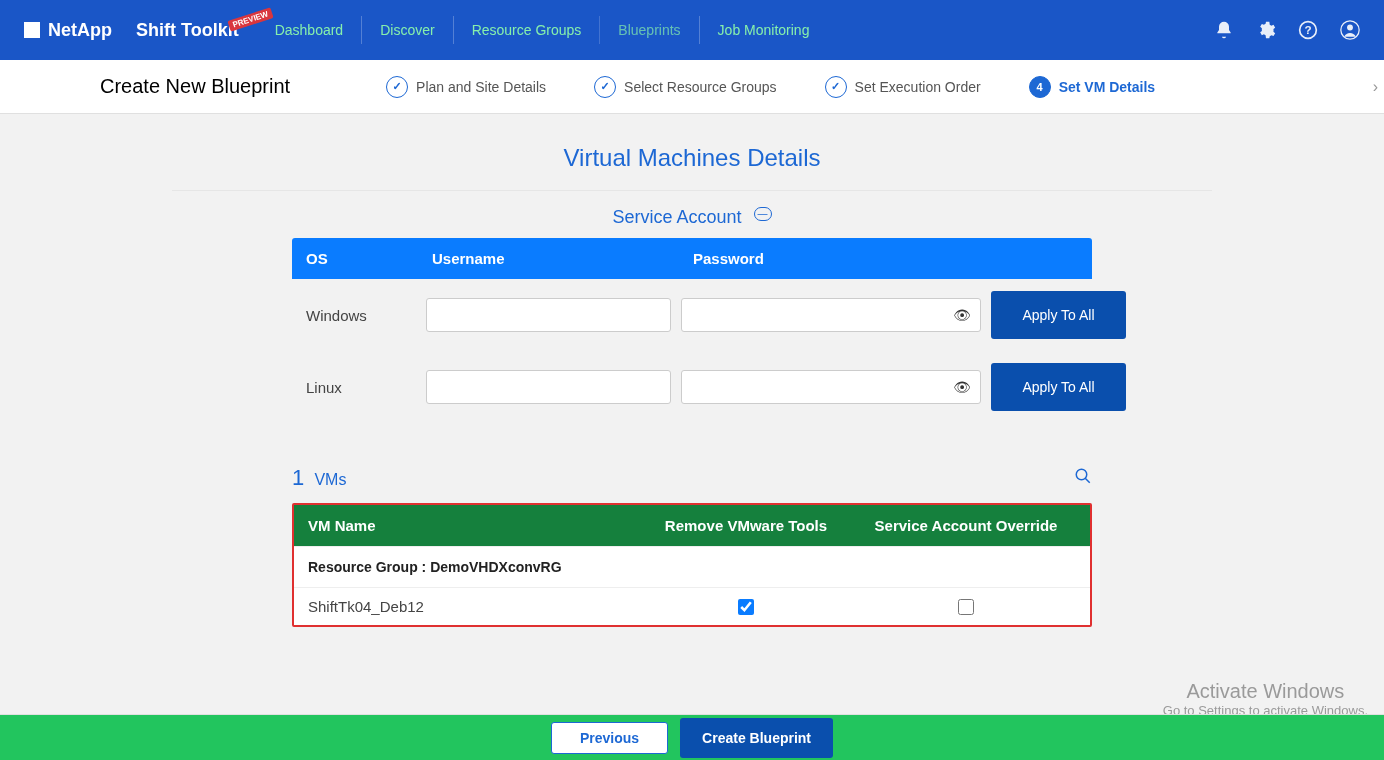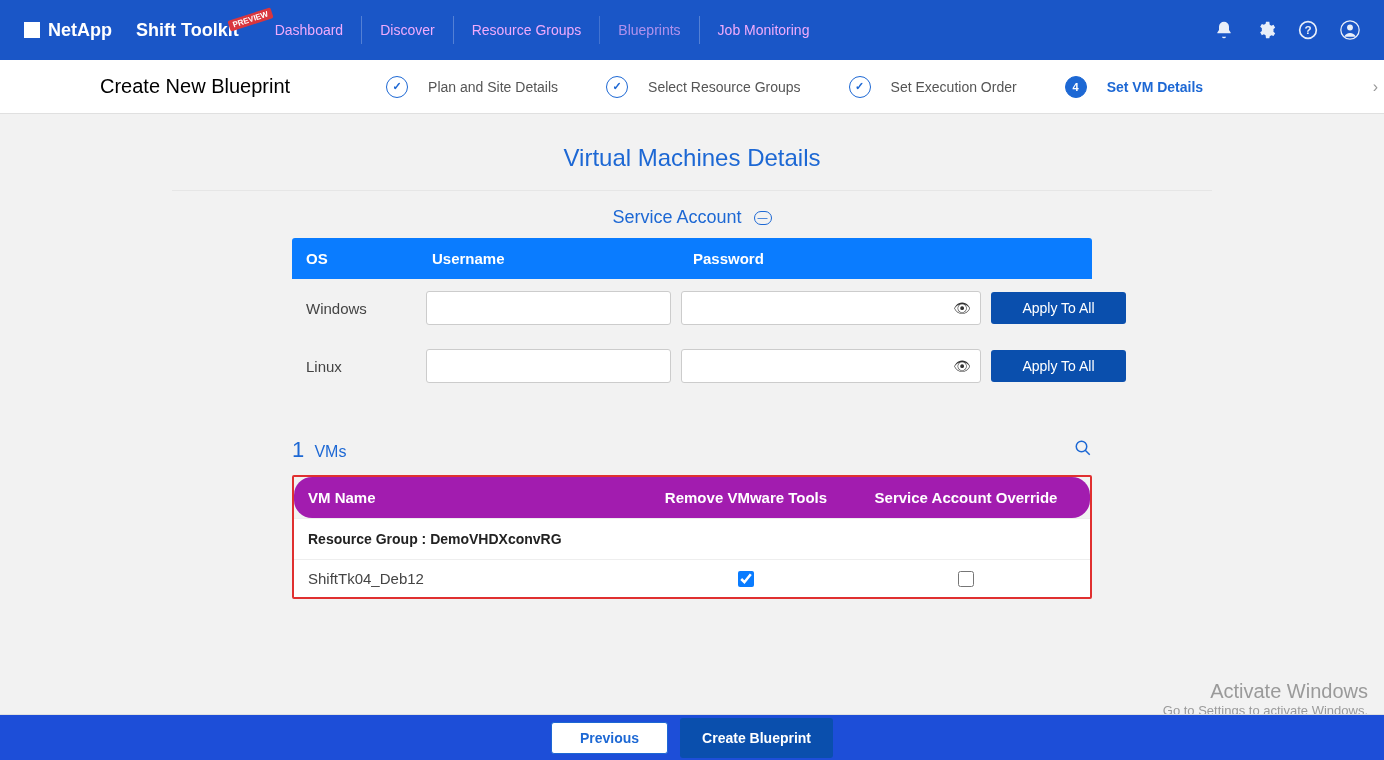--- a/index.html
+++ b/index.html
@@ -5,74 +5,74 @@
 * { box-sizing: border-box; margin: 0; padding: 0; font-family: -apple-system, BlinkMacSystemFont, "Segoe UI", Arial, sans-serif; }
 body { background: #f2f2f2; width: 1384px; height: 760px; overflow: hidden; position: relative; }
 
 
 .navbar { background: #1a56c7; height: 60px; display: flex; align-items: center; padding: 0 24px; color: #fff; }
 .brand { display: flex; align-items: center; gap: 8px; font-weight: 700; font-size: 18px; margin-right: 24px; }
 .brand-icon { width: 16px; height: 16px; background: #fff; }
 .product { font-weight: 600; font-size: 18px; margin-right: 6px; position: relative; }
 .preview-badge { position: absolute; top: -6px; right: -34px; transform: rotate(-18deg); font-size: 8px; font-weight: 700; color: #fff; background: #d9363e; padding: 1px 4px; border-radius: 2px; }
 .nav-links { display: flex; align-items: center; margin-left: 30px; }
-.nav-link { color: #f0abfc; font-size: 14px; padding: 6px 18px; border-left: 1px solid rgba(255,255,255,0.25); cursor: pointer; }
+.nav-link { color: #86efac; font-size: 14px; padding: 6px 18px; border-left: 1px solid rgba(255,255,255,0.25); cursor: pointer; }
 .nav-link:first-child { border-left: none; padding-left: 0; }
 .nav-link.active { opacity: 0.7; }
 .nav-right { margin-left: auto; display: flex; align-items: center; gap: 22px; }
 .nav-icon { width: 20px; height: 20px; fill: #fff; cursor: pointer; opacity: 0.9; }
 
 
 .stepbar { background: #fff; border-bottom: 1px solid #e0e0e0; height: 54px; display: flex; align-items: center; padding: 0 100px; gap: 48px; position: relative; }
 .stepbar-title { color: #000000; font-size: 20px; font-weight: 400; margin-right: 48px; }
-.step { display: flex; align-items: center; gap: 20px; color: #555; font-size: 14px; }
+.step { display: flex; align-items: center; gap: 8px; color: #555; font-size: 14px; }
 .step.active { color: #1d68d4; font-weight: 600; }
 .step-circ { width: 22px; height: 22px; border: 1.5px solid #1d68d4; border-radius: 50%; display: flex; align-items: center; justify-content: center; color: #1d68d4; font-size: 11px; font-weight: 600; }
 .step.active .step-circ { background: #1d68d4; color: #fff; border-color: #1d68d4; }
 .step-check::after { content: "✓"; }
 .stepbar-close { position: absolute; right: 6px; top: 50%; transform: translateY(-50%); font-size: 16px; color: #999; }
 
 
 .main { padding: 30px 0 90px; display: flex; flex-direction: column; align-items: center; }
 .main-title { font-size: 24px; color: #1d68d4; font-weight: 400; margin-bottom: 18px; }
-.sub-title { font-size: 18px; color: #1d68d4; font-weight: 400; margin-bottom: 10px; display: flex; align-items: center; gap: 12px; }
+.sub-title { font-size: 18px; color: #1d68d4; font-weight: 400; margin-bottom: 10px; display: flex; align-items: flex-start; gap: 12px; }
 .collapse-icon { display: inline-flex; border: 1.5px solid #1d68d4; border-radius: 10px; width: 18px; height: 14px; align-items: center; justify-content: center; font-size: 10px; color: #1d68d4; line-height: 1; }
 
 .panel { width: 800px; }
 
 
 .sa-head { display: grid; grid-template-columns: 110px 245px 300px 135px; gap: 16px; background: #0a7cff; color: #fff; padding: 12px 14px; font-weight: 600; font-size: 15px; border-radius: 3px 3px 0 0; align-items: center; }
 .sa-row { display: grid; grid-template-columns: 110px 245px 300px 135px; gap: 10px; padding: 12px 14px; align-items: center; background: transparent; font-size: 15px; color: #444; }
 .sa-input { height: 34px; border: 1px solid #ccc; border-radius: 3px; padding: 0 10px; width: 100%; font-size: 14px; }
 .pw-wrap { position: relative; }
 .eye { position: absolute; right: 10px; top: 50%; transform: translateY(-50%); font-size: 14px; color: #333; }
-.apply-btn { background: #0a4fad; color: #fff; border: none; height: 32px; border-radius: 3px; font-size: 14px; font-weight: 500; cursor: pointer; }
+.apply-btn { background: #0a4fad; color: #fff; border: none; height: 48px; border-radius: 3px; font-size: 14px; font-weight: 500; cursor: pointer; }
 
 
 .vms-bar { display: flex; align-items: baseline; justify-content: space-between; margin-top: 42px; margin-bottom: 12px; }
 .vms-count { color: #1d68d4; font-size: 22px; font-weight: 400; }
 .vms-count small { font-size: 16px; margin-left: 4px; }
 .search-icon { width: 18px; height: 18px; stroke: #1d68d4; fill: none; stroke-width: 2; cursor: pointer; }
 
 
 .vm-table { border: 2px solid #e03030; border-radius: 2px; }
-.vm-head { display: grid; grid-template-columns: 1fr 220px 220px; background: #a21caf; color: #fff; padding: 12px 14px; font-weight: 600; font-size: 15px; border-radius: 18px; }
+.vm-head { display: grid; grid-template-columns: 1fr 220px 220px; background: #15803d; color: #fff; padding: 12px 14px; font-weight: 600; font-size: 15px; }
 .vm-head .c2, .vm-head .c3 { text-align: center; }
 .vm-group { padding: 12px 14px; font-weight: 700; font-size: 14px; color: #222; background: #fff; border-top: 1px solid #eee; border-bottom: 1px solid #eee; }
 .vm-row { display: grid; grid-template-columns: 1fr 220px 220px; padding: 10px 14px; background: #fff; font-size: 15px; color: #444; align-items: center; }
 .vm-row .c2, .vm-row .c3 { display: flex; justify-content: center; }
 .cbox { width: 16px; height: 16px; accent-color: #0a7cff; }
 
 
-.footer { position: absolute; left: 0; right: 0; bottom: 0; height: 46px; background: #1d4ed8; border-top: 1px solid #e0e0e0; display: flex; align-items: center; justify-content: center; gap: 12px; }
+.footer { position: absolute; left: 0; right: 0; bottom: 0; height: 46px; background: #22c55e; border-top: 1px solid #e0e0e0; display: flex; align-items: center; justify-content: center; gap: 12px; }
 .btn-outline { border: 1px solid #1d68d4; color: #1d68d4; background: #fff; height: 32px; padding: 0 28px; border-radius: 3px; font-size: 14px; font-weight: 600; cursor: pointer; }
 .btn-solid { border: none; color: #fff; background: #0a4fad; height: 40px; padding: 0 22px; border-radius: 3px; font-size: 14px; font-weight: 600; cursor: pointer; }
 
 
-.watermark { position: absolute; right: 16px; bottom: 42px; text-align: right; color: #9a9a9a; pointer-events: none; }
+.watermark { position: absolute; right: 16px; bottom: 42px; text-align: center; color: #9a9a9a; pointer-events: none; }
 .watermark .w1 { font-size: 20px; }
 .watermark .w2 { font-size: 13px; }
 </style>
 </head>
 <body>
 
 <div class="navbar">
   <div class="brand">
     <span class="brand-icon"></span>
     <span>NetApp</span>

